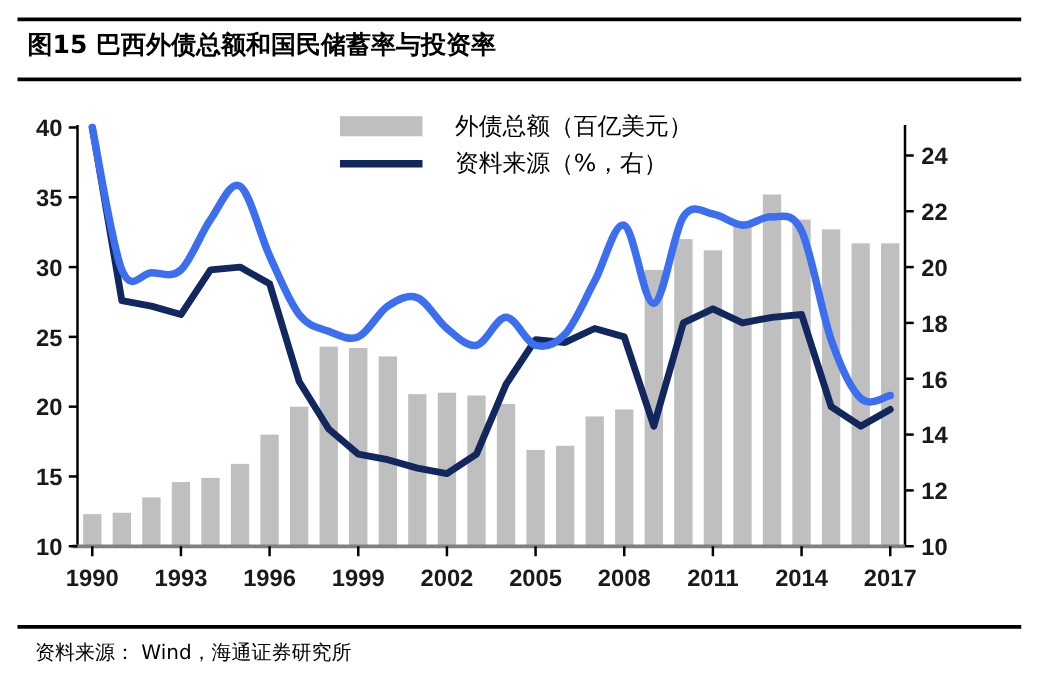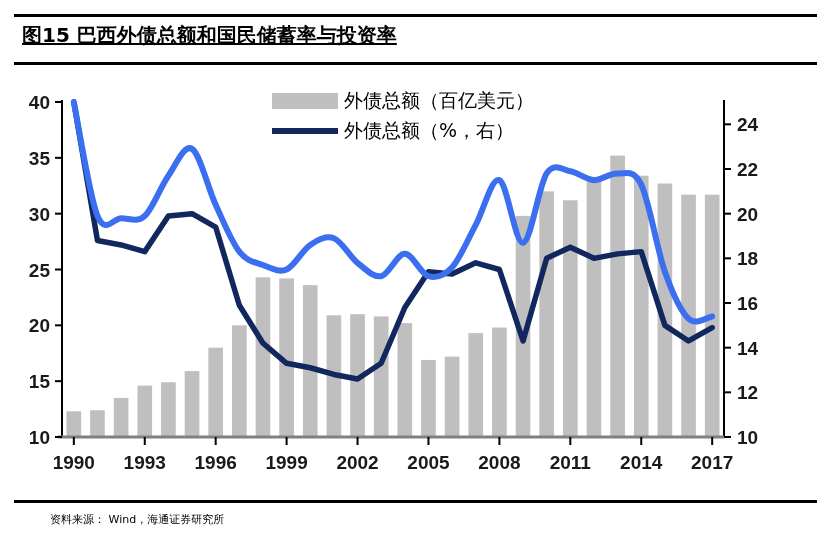--- a/index.html
+++ b/index.html
@@ -13,38 +13,37 @@
   .rule{position:absolute;left:14px;right:14px;background:#000;}
   .rule-top{top:14px;height:3px;}
   .rule-under-title{top:62px;height:3px;}
   .rule-footer{top:500px;height:3px;}
 
   .title{
     position:absolute;left:22px;top:22px;
     font-family:"DejaVu Sans","Liberation Sans",sans-serif;
     font-weight:bold;font-size:20px;color:#000;letter-spacing:0px;
     white-space:nowrap;
-    text-decoration:underline;
   }
   .source{
     position:absolute;left:28px;top:512px;
     font-family:"DejaVu Sans","Liberation Sans",sans-serif;
-    font-size:11px;color:#000;white-space:nowrap;margin-left:22px;
+    font-size:16px;color:#000;white-space:nowrap;
   }
 
   .plotwrap{position:absolute;left:0;top:66px;width:831px;height:430px;}
   svg.chart{display:block;}
 
   .legend{position:absolute;left:272px;top:20px;}
   .legend-row{display:flex;align-items:center;height:30px;}
   .legend-swatch{width:66px;height:16px;flex:0 0 66px;}
   .legend-line{width:66px;height:6px;flex:0 0 66px;}
   .legend-text{
     font-family:"DejaVu Sans","Liberation Sans",sans-serif;
-    font-size:19px;color:#000;padding-left:6px;white-space:nowrap;
+    font-size:19px;color:#000;padding-left:6px;white-space:nowrap;margin-left:20px;
   }
   .tick-label{
     font-family:"Liberation Sans","DejaVu Sans",sans-serif;
     font-size:19px;fill:#1a1a1a;font-weight:bold;
   }
 </style>
 </head>
 <body>
 
 <div class="fig">
@@ -145,21 +144,21 @@
         <text x="712.1785714285714" y="403" text-anchor="middle" class="tick-label">2017</text>
       </svg>
 
     <div class="legend">
       <div class="legend-row">
         <span class="legend-swatch" id="sw-bar" style="background: rgb(191, 191, 191);"></span>
         <span class="legend-text">外债总额（百亿美元）</span>
       </div>
       <div class="legend-row">
         <span class="legend-line" id="sw-sav" style="background: rgb(18, 39, 94);"></span>
-        <span class="legend-text">外债总额（%，右）</span>
+        <span class="legend-text">资料来源（%，右）</span>
       </div>
     </div>
   </div>
 
   <div class="rule rule-footer"></div>
 
   <div class="source">资料来源： Wind，海通证券研究所</div>
 
 </div>
 

